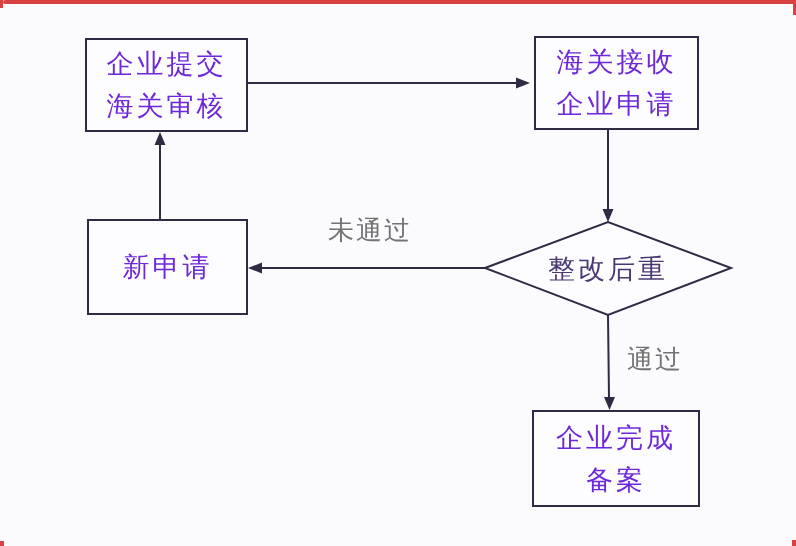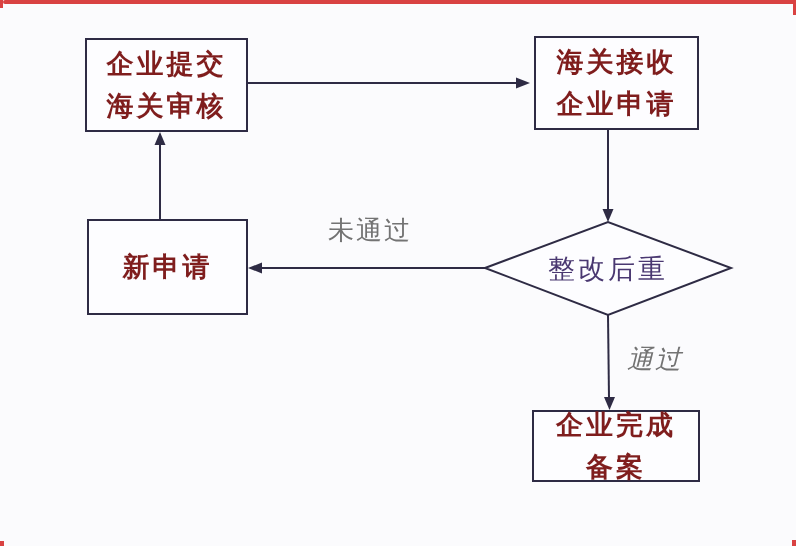--- a/index.html
+++ b/index.html
@@ -33,47 +33,46 @@
 
   .node {
     position: absolute;
     box-sizing: border-box;
     border: 2px solid #2e2b44;
     background: #fdfdff;
     display: flex;
     flex-direction: column;
     align-items: center;
     justify-content: center;
-    color: #7f1d1d;
+    color: #6d28d9;
     font-size: 27px;
     letter-spacing: 3px;
     line-height: 42px;
     text-align: center;
-    font-weight: bold;
   }
   .node-submit   { left: 85px;  top: 38px;  width: 163px; height: 94px; }
   .node-receive  { left: 534px; top: 36px;  width: 165px; height: 94px; }
   .node-rectify  { left: 87px;  top: 219px; width: 161px; height: 96px; }
-  .node-complete { left: 532px; top: 410px; width: 168px; height: 72px; }
+  .node-complete { left: 532px; top: 410px; width: 168px; height: 97px; }
 
   .decision-label {
     position: absolute;
     left: 485px; top: 222px; width: 246px; height: 93px;
     display: flex; align-items: center; justify-content: center;
     color: #4a3871; font-size: 27px; letter-spacing: 3px;
   }
   .edge-label {
     position: absolute;
     color: #737373;
     font-size: 26px;
     letter-spacing: 2px;
     white-space: nowrap;
   }
   .edge-label-notpass { left: 328px; top: 213px; }
-  .edge-label-pass    { left: 627px; top: 342px; font-style: italic; }
+  .edge-label-pass    { left: 627px; top: 342px; }
 </style>
 </head>
 <body>
 
 <div class="canvas">
 
   <div class="red red-top"></div>
   <div class="red red-tl"></div>
   <div class="red red-tr"></div>
   <div class="red red-bl"></div>

